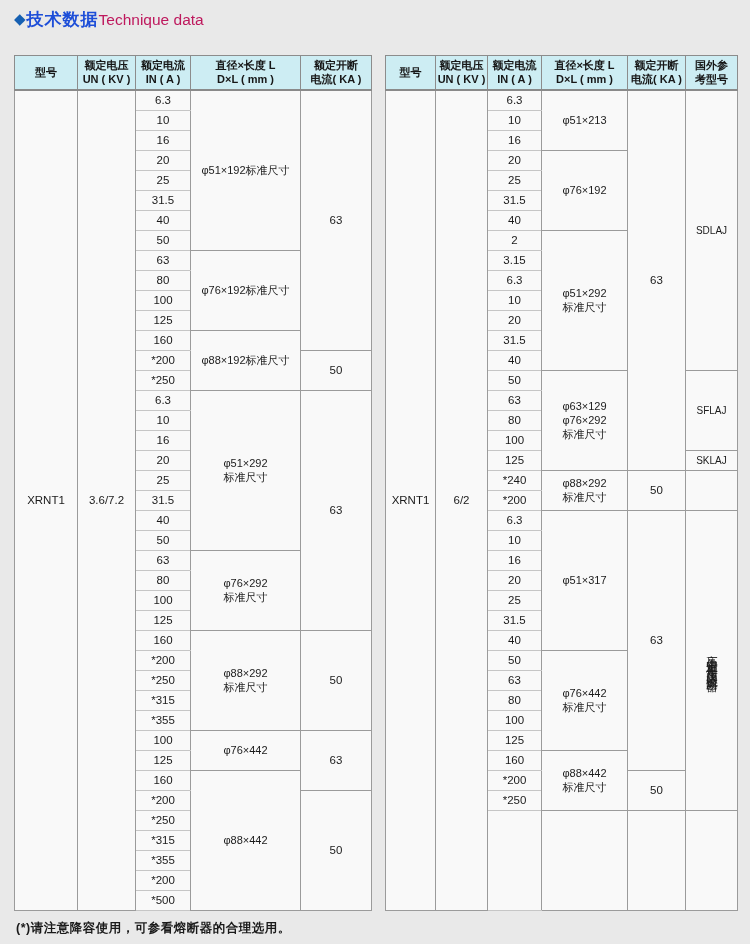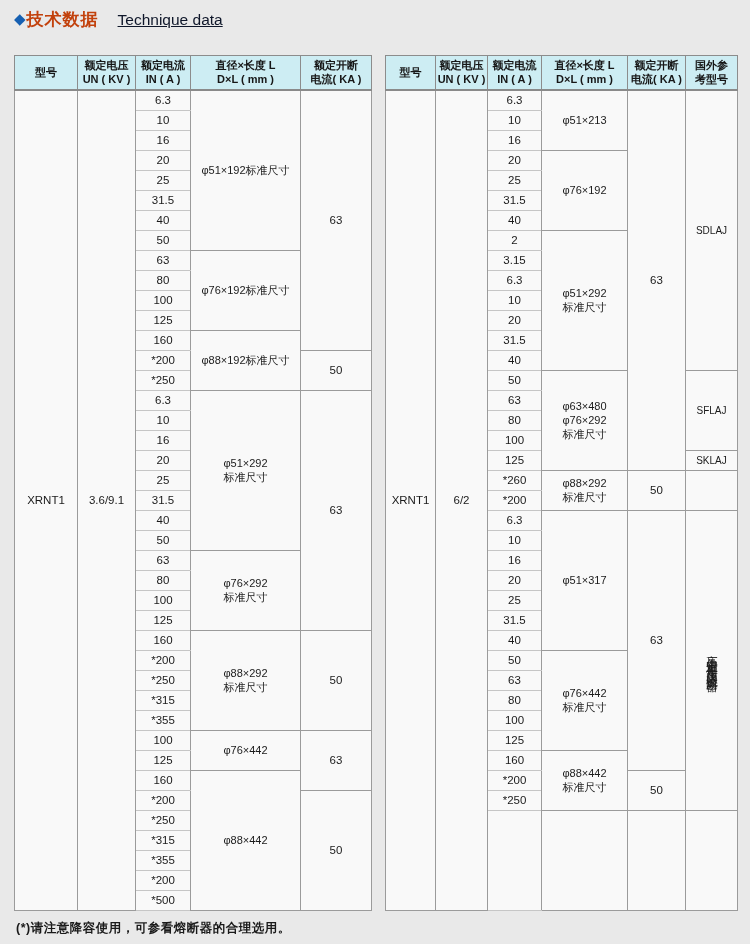--- a/index.html
+++ b/index.html
@@ -5,22 +5,22 @@
   html,body{margin:0;padding:0;}
   body{
     width:750px;height:944px;position:relative;
     background:#e9e9e9;
     font-family:"Liberation Sans","DejaVu Sans",sans-serif;
     color:#1c1c1c;
     -webkit-font-smoothing:antialiased;
   }
   .title-bar{position:absolute;left:14px;top:8px;white-space:nowrap;}
   .title-bullet{color:#1660b2;font-size:15px;vertical-align:1px;}
-  .title-zh{color:#c2410c;font-size:17px;font-weight:bold;margin-left:1px;letter-spacing:1px;}
-  .title-en{color:#0f172a;font-size:15.5px;margin-left:19px;text-decoration:underline;}
+  .title-zh{color:#1d4ed8;font-size:17px;font-weight:bold;margin-left:1px;letter-spacing:1px;}
+  .title-en{color:#be185d;font-size:15.5px;margin-left:0;}
 
   .table-wrap{position:absolute;top:55px;}
   .table-wrap.left{left:14px;width:357px;}
   .table-wrap.right{left:385px;width:352px;}
 
   table.dtable{
     border-collapse:collapse;table-layout:fixed;width:100%;
     background:#f9f9f9;border:1px solid #7f7f7f;
   }
   .dtable th{
@@ -80,21 +80,21 @@
           </th>
           <th>
             <div>额定开断</div>
             <div>电流( KA )</div>
           </th>
         </tr>
       </thead>
       <tbody>
         <tr>
           <td rowspan="41" class="cell-model">XRNT1</td>
-          <td rowspan="41" class="cell-voltage">3.6/9.1</td>
+          <td rowspan="41" class="cell-voltage">3.6/7.2</td>
           <td class="cell-current">6.3</td>
           <td rowspan="8" class="cell-dimension">
             <div>φ51×192标准尺寸</div>
           </td>
           <td rowspan="13" class="cell-breaking">63</td>
         </tr>
         <tr>
           <td class="cell-current">10</td>
         </tr>
         <tr>
@@ -337,41 +337,41 @@
         </tr>
         <tr>
           <td class="cell-current">31.5</td>
         </tr>
         <tr>
           <td class="cell-current">40</td>
         </tr>
         <tr>
           <td class="cell-current">50</td>
           <td rowspan="5" class="cell-dimension">
-            <div>φ63×480</div>
+            <div>φ63×129</div>
             <div>φ76×292</div>
             <div>标准尺寸</div>
           </td>
           <td rowspan="4" class="cell-foreign">SFLAJ</td>
         </tr>
         <tr>
           <td class="cell-current">63</td>
         </tr>
         <tr>
           <td class="cell-current">80</td>
         </tr>
         <tr>
           <td class="cell-current">100</td>
         </tr>
         <tr>
           <td class="cell-current">125</td>
           <td rowspan="1" class="cell-foreign">SKLAJ</td>
         </tr>
         <tr>
-          <td class="cell-current">*260</td>
+          <td class="cell-current">*240</td>
           <td rowspan="2" class="cell-dimension">
             <div>φ88×292</div>
             <div>标准尺寸</div>
           </td>
           <td rowspan="2" class="cell-breaking">50</td>
           <td rowspan="2" class="cell-foreign"></td>
         </tr>
         <tr>
           <td class="cell-current">*200</td>
         </tr>

